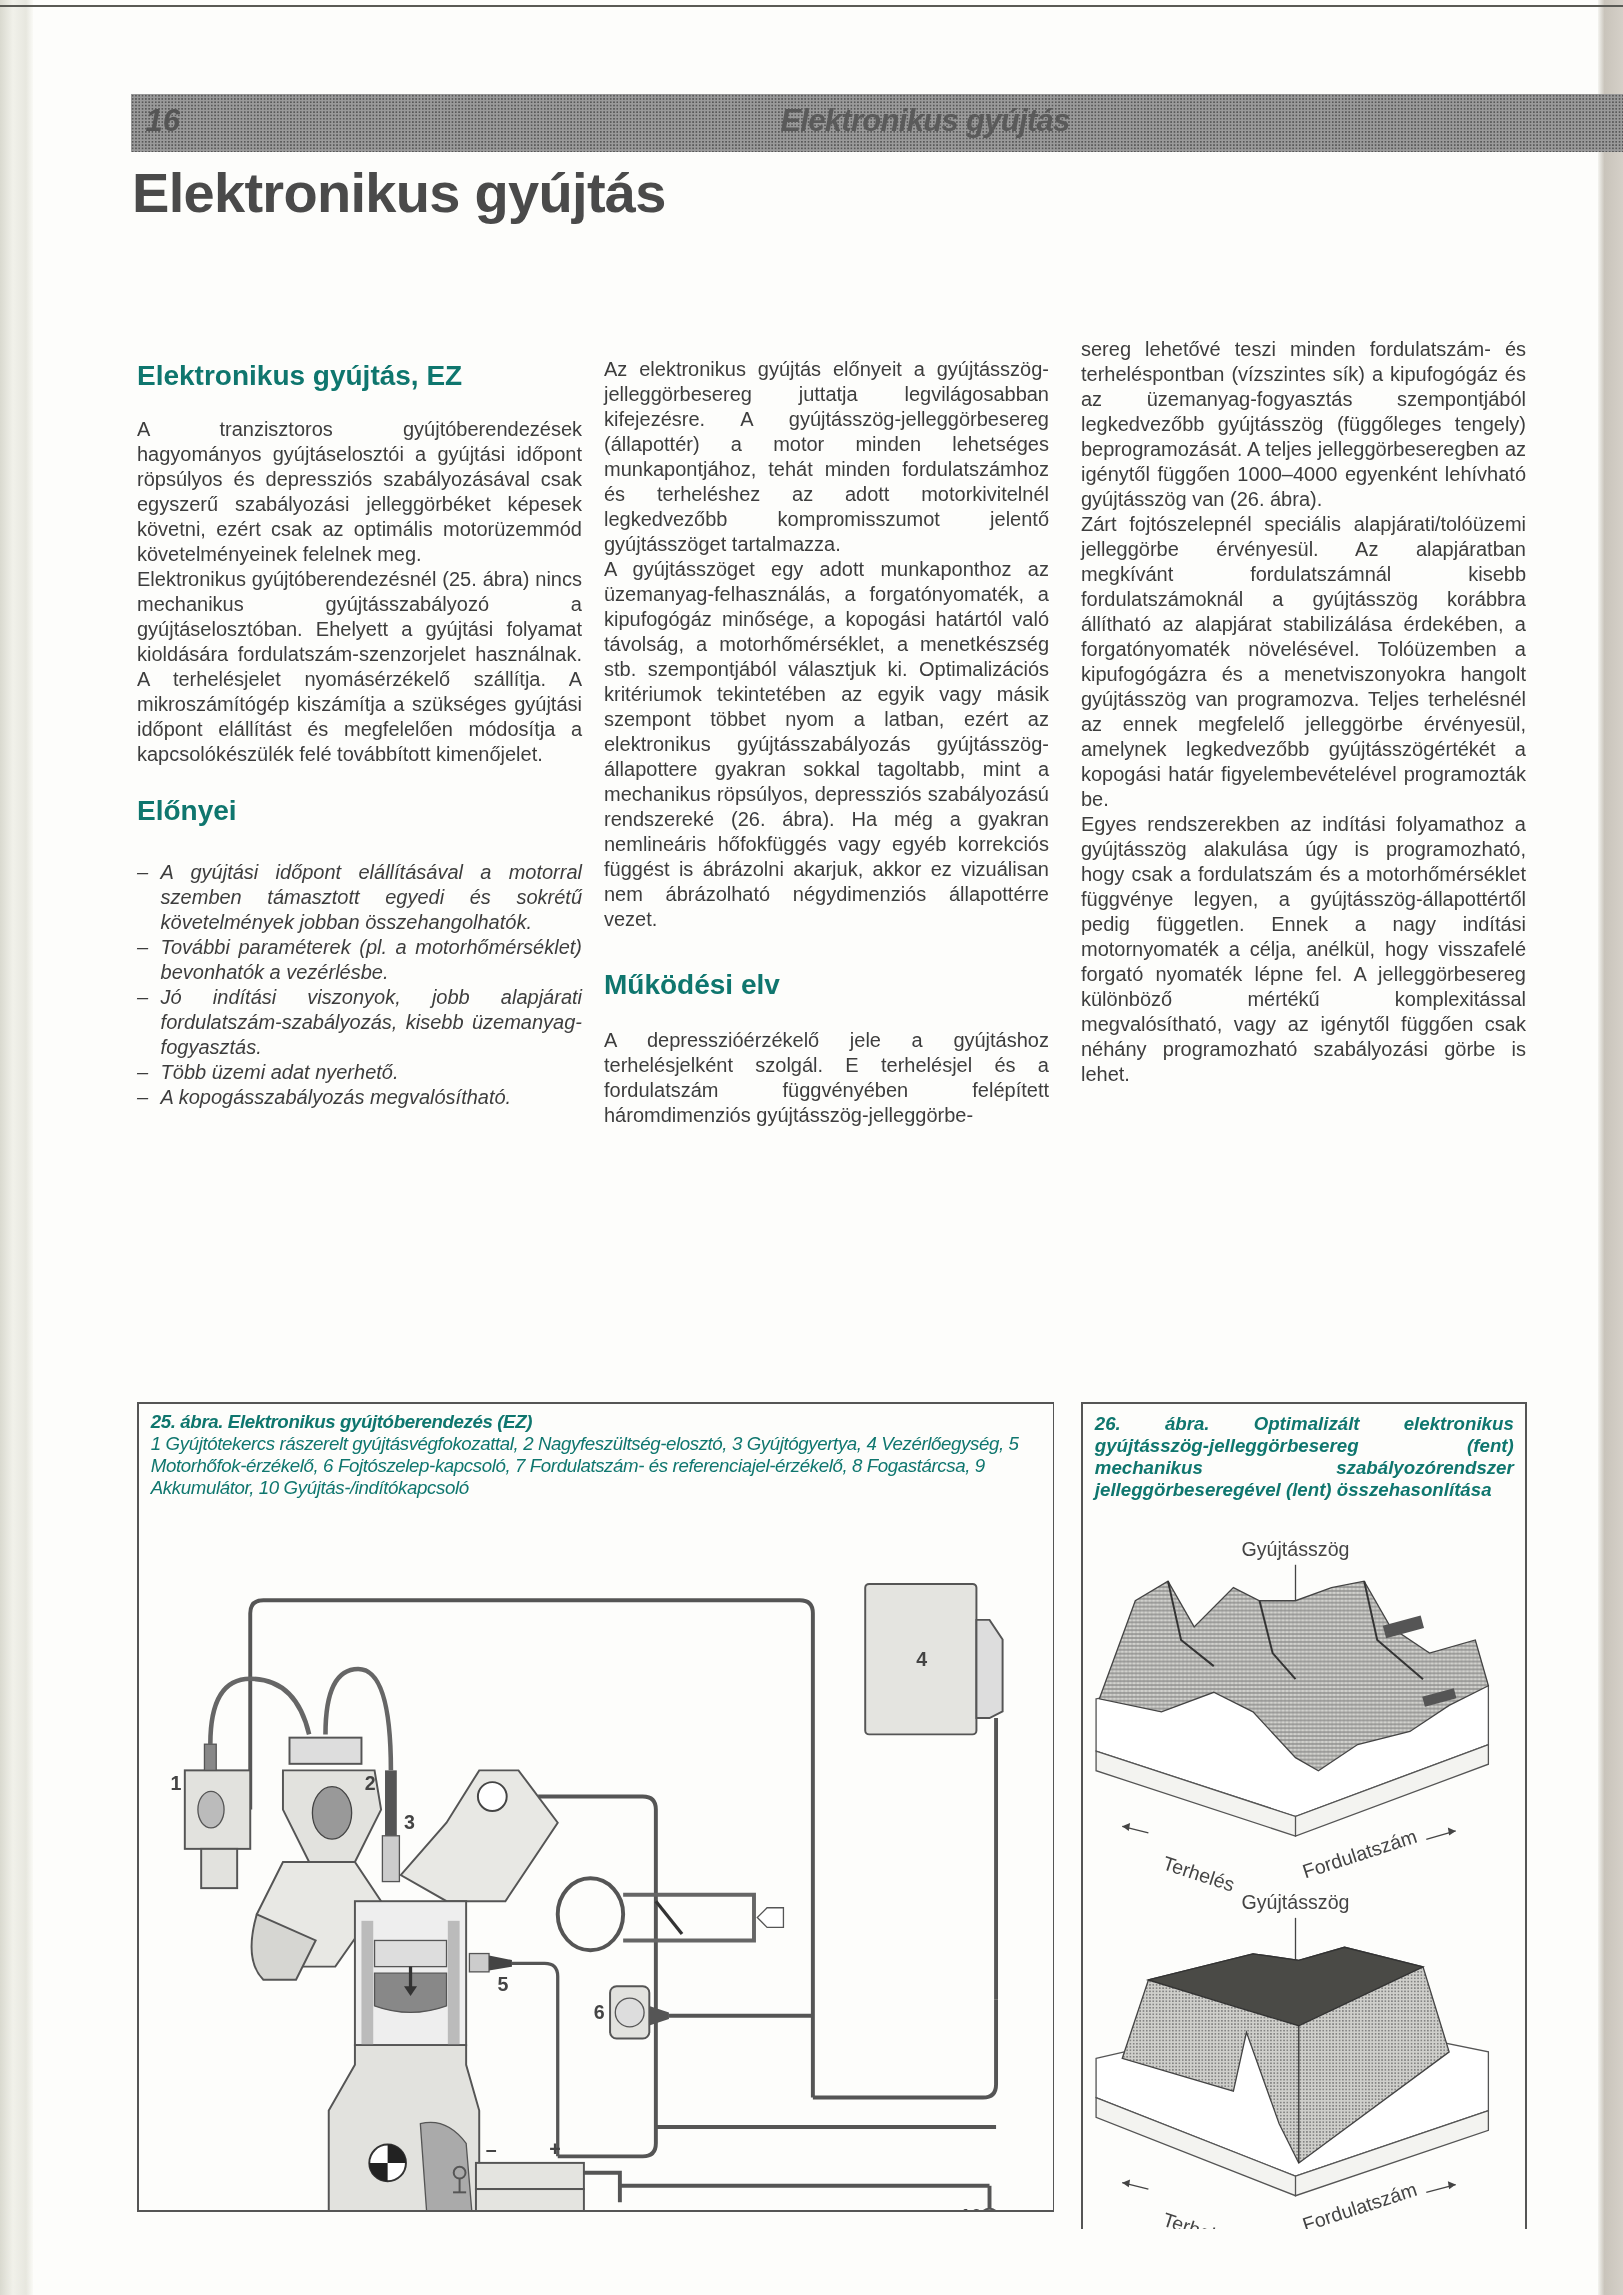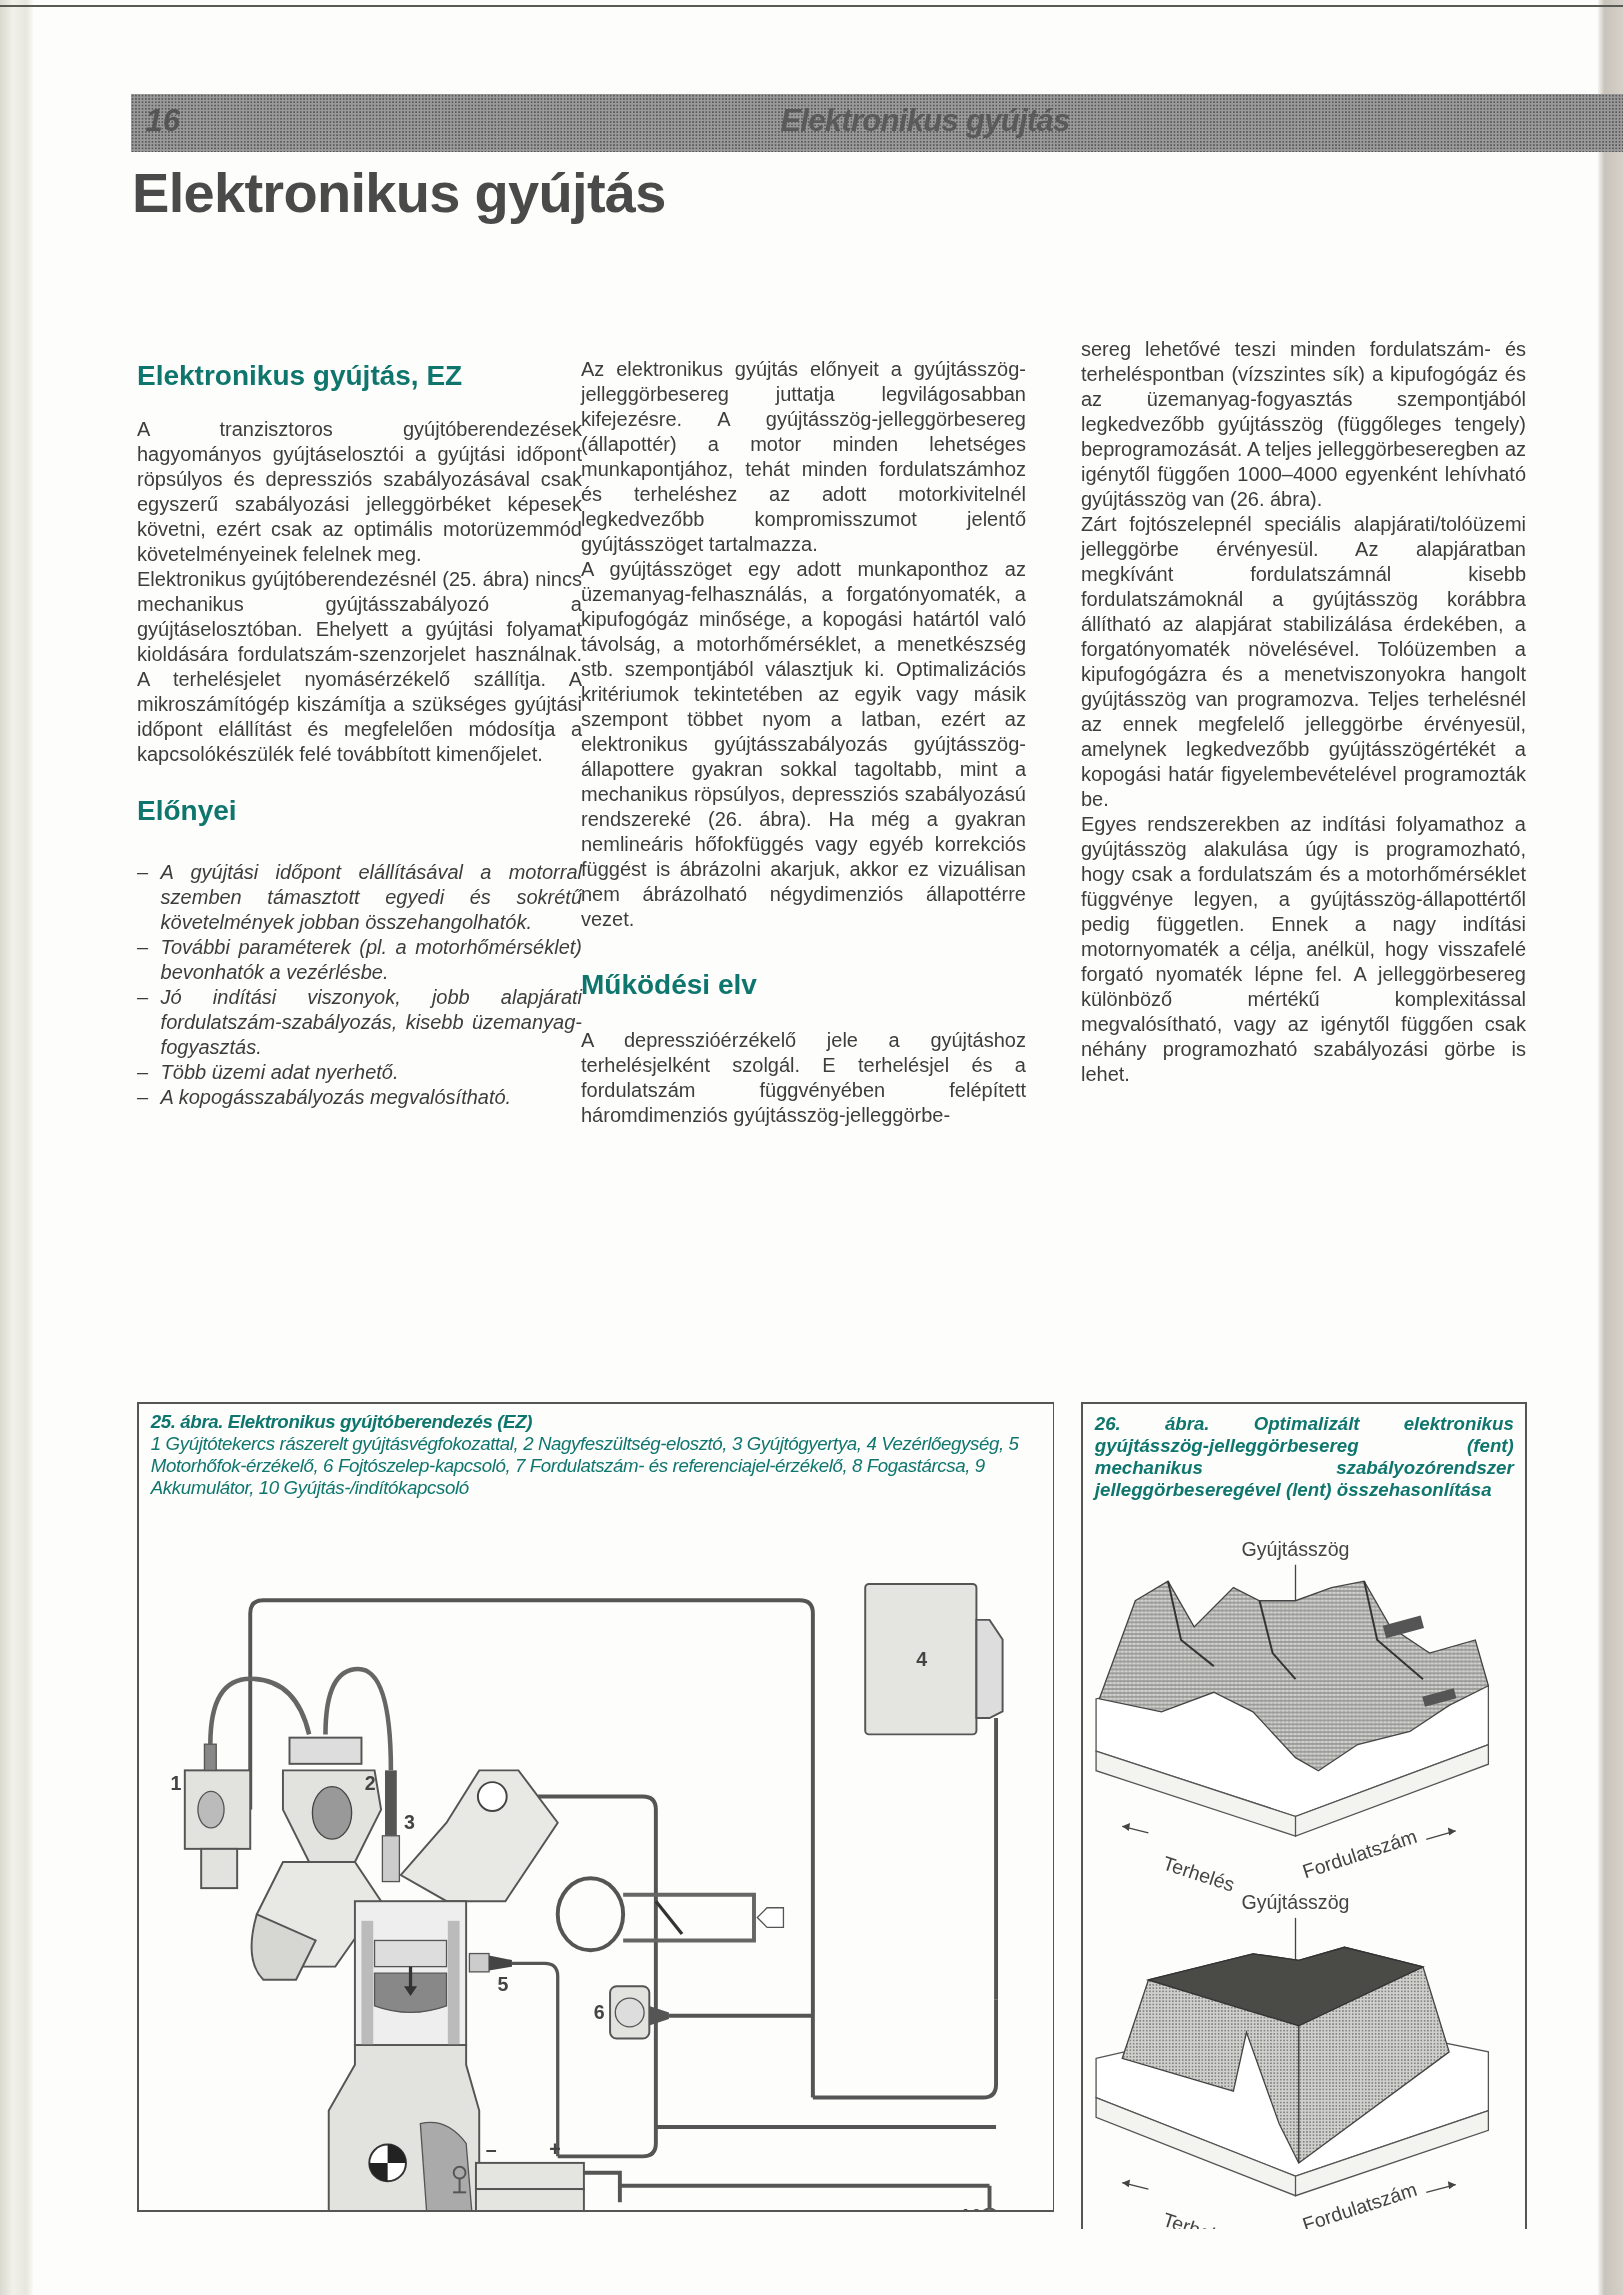--- a/index.html
+++ b/index.html
@@ -14,21 +14,21 @@
        background-color:#9a9a9a;
        background-image:radial-gradient(circle,#585858 1px,transparent 1.3px);
        background-size:3.3px 3.3px;}
   .header-num{position:absolute;left:14.4px;top:9.2px;font-size:31px;font-weight:bold;font-style:italic;color:#555;}
   .header-title{position:absolute;left:0;width:100%;top:9.2px;text-align:center;font-size:31px;font-weight:bold;font-style:italic;color:#5a5a5a;letter-spacing:-0.7px;}
   .page-title{position:absolute;left:132px;top:160px;font-size:56px;font-weight:bold;color:#4a4a4a;letter-spacing:-0.7px;}
   .col{position:absolute;font-size:20px;line-height:25px;text-align:justify;color:#3d3d3d;}
   .col p{margin:0;}
   .col h2{margin:0;font-size:28px;font-weight:bold;color:#0f766e;line-height:37px;}
   .col1{left:137px;top:357px;width:445px;}
-  .col2{left:581px;top:357px;width:445px;}
+  .col2{left:604px;top:357px;width:445px;}
   .col3{left:1081px;top:337px;width:445px;}
   .col1 h2.sub{margin-top:25px;margin-bottom:31px;}
   .col1 h2.first{margin-bottom:23px;}
   .col2 h2{margin-top:34px;margin-bottom:25px;}
   ul.adv{list-style:none;margin:0;padding:0;font-style:italic;}
   ul.adv li{position:relative;padding-left:23.6px;}
   ul.adv li:before{content:"–";position:absolute;left:0;top:0;}
   .fig-box{position:absolute;border:2px solid #555;background:#fdfdfb;}
   .fig25{left:137px;top:1402px;width:914px;height:806px;border-right-width:1.3px;}
   .fig26{left:1081px;top:1402px;width:442px;height:825px;border-bottom:none;}

